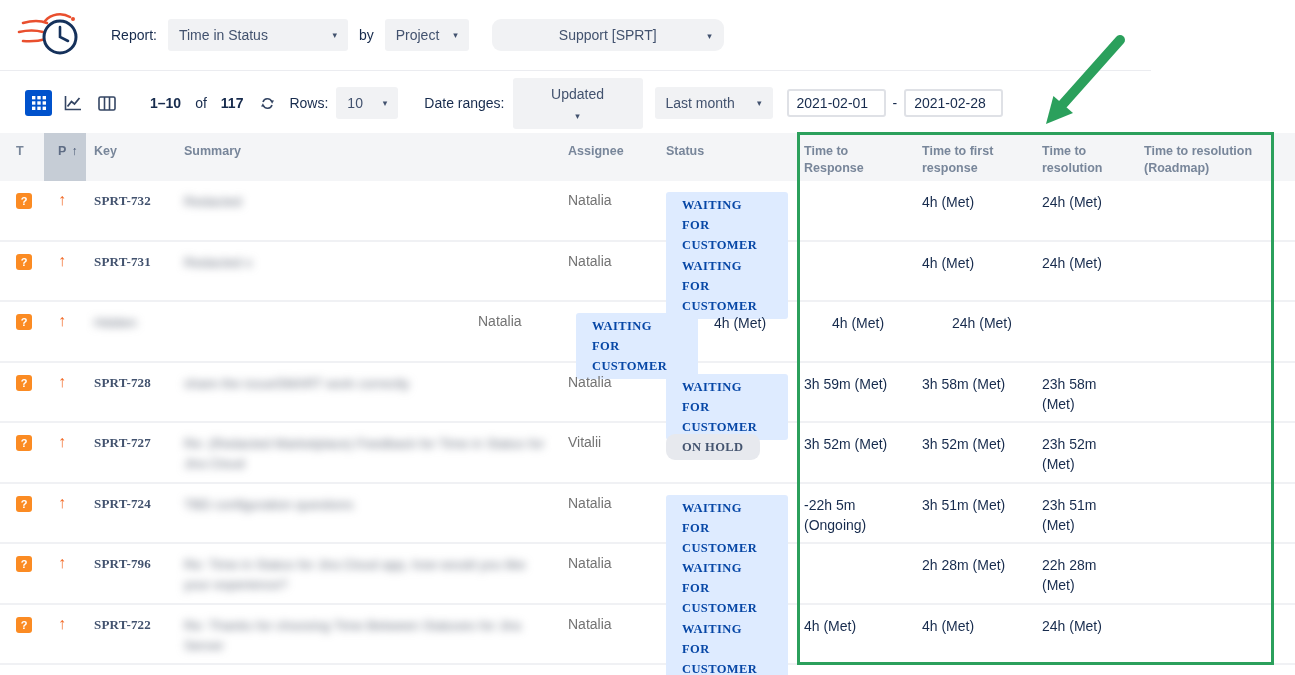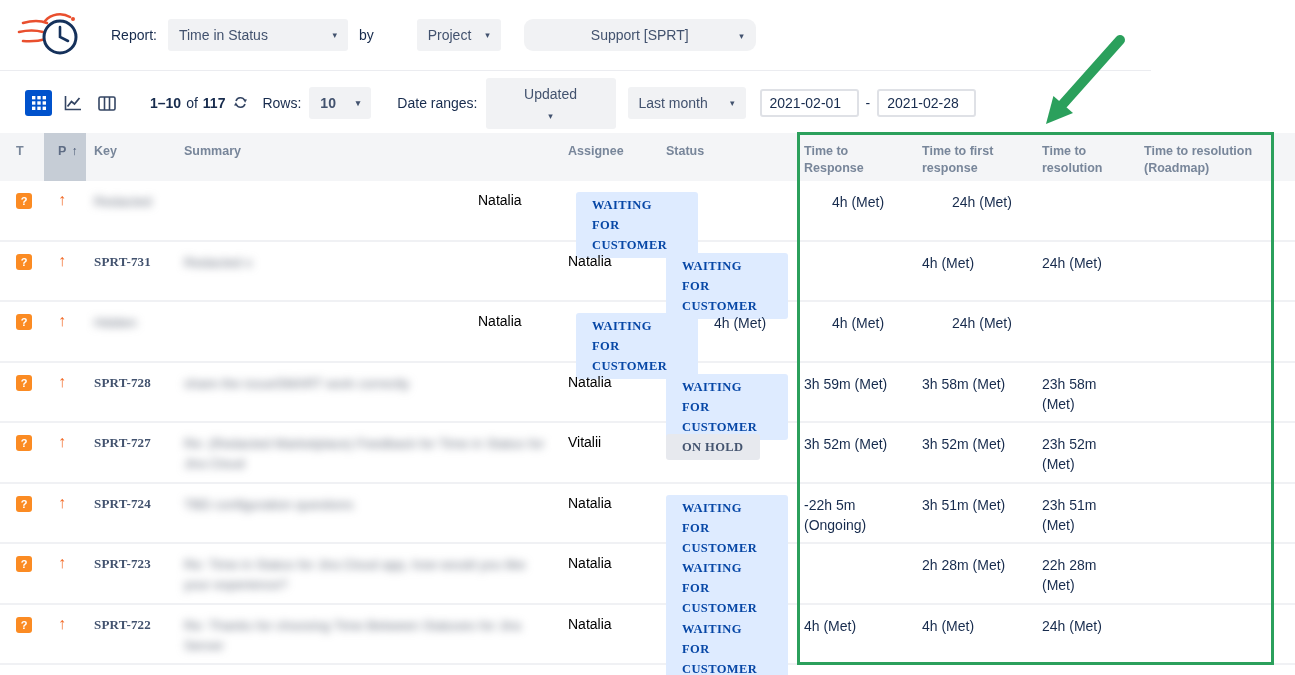--- a/index.html
+++ b/index.html
@@ -17,34 +17,34 @@
   }
   .logo { width:68px; height:54px; margin-right:16px; flex:0 0 auto; }
   .lbl { color:#172B4D; }
   .dd {
     display:inline-flex; align-items:center; justify-content:space-between; gap:10px;
     background:#F1F2F4; border-radius:3px; padding:8px 11px; color:#42526E; cursor:pointer;
     font-size:14px; white-space:nowrap;
   }
   .chev { font-size:9px; color:#42526E; line-height:1; }
   .dd-report { width:180px; }
-  .dd-scope  { width:84px;margin-left:32px; }
+  .dd-scope  { width:84px; }
   .dd-project{ width:232px; margin-left:12px; position:relative; justify-content:center;border-radius:9px; }
   .dd-project .chev { position:absolute; right:12px; top:13px; }
 
   
   .toolbar { display:flex; align-items:center; height:52px; padding-left:25px; margin-top:6px; }
   .views { display:flex; align-items:center; gap:7px; margin-right:30px; }
   .view-btn { width:27px; height:26px; display:flex; align-items:center; justify-content:center; border-radius:3px; cursor:pointer; }
   .view-btn.active { background:#0052CC; }
-  .pagination { display:flex; align-items:flex-start; gap:5px; margin-right:14px; }
+  .pagination { display:flex; align-items:flex-end; gap:14px; margin-right:14px; }
   .pagination .strong { font-weight:bold; }
   .refresh { cursor:pointer; display:flex; margin-left:3px; }
   .toolbar .lbl { margin-right:8px; }
-  .dd-rows { width:62px; margin-right:26px;font-weight:bold; }
+  .dd-rows { width:62px; margin-right:26px; }
   .dd-updated { width:130px; margin-right:12px;flex-direction:column; }
   .dd-preset { width:118px; margin-right:14px; }
   .date-input {
     border:2px solid #DFE1E6; border-radius:3px; padding:4px 8px; font-size:14px; width:99px;
     color:#172B4D; font-family:"Liberation Sans", sans-serif; background:#fff;
   }
   .dash { margin:0 7px; color:#172B4D; }
 
   
   .grid { position:absolute; left:0; top:133px; width:1295px; }
@@ -66,28 +66,28 @@
   .c-t4 { width:132px; min-width:132px; }
   .tcell { line-height:1.45; color:#172B4D; }
 
   .type-badge {
     display:inline-flex; width:16px; height:16px; border-radius:3px; background:#FB8B23;
     color:#fff; font-size:11px; font-weight:bold; align-items:center; justify-content:center;
   }
   .prio { color:#F26B29; font-size:16px; font-weight:bold; line-height:1; }
   .issue-key { font-family:"Liberation Serif", serif; font-weight:bold; font-size:13px; color:#42526E; letter-spacing:.2px; }
   .blurred { filter:blur(4px); color:#6B7280; font-size:13.5px; line-height:1.5; display:inline-block; max-width:366px; }
-  .assignee { color:#000000; text-decoration:none; cursor:pointer; }
+  .assignee { color:#737373; text-decoration:none; cursor:pointer; }
   .badge {
     display:inline-block; font-family:"Liberation Serif", serif; font-weight:bold; font-size:12.5px;
     text-transform:uppercase; letter-spacing:.4px; padding:3px 16px; border-radius:3px;
     line-height:1.6; max-width:122px;
   }
   .badge-blue { background:#DEEBFF; color:#0747A6; }
-  .badge-gray { background:#E7E9EE; color:#44546F; }
+  .badge-gray { background:#E7E9EE; color:#44546F;border-radius:9px; }
 
   
   .hl-rect {
     position:absolute; left:797px; top:132px; width:477px; height:533px;
     border:3px solid #2BA05C; pointer-events:none; z-index:5;
   }
   .arrow-svg { position:absolute; left:0; top:0; width:1295px; height:675px; pointer-events:none; z-index:6; }
 </style>
 </head>
 <body>
@@ -198,20 +198,21 @@
       <div class="c c-status">Status</div>
       <div class="c c-t1">Time to Response</div>
       <div class="c c-t2">Time to first response</div>
       <div class="c c-t3">Time to resolution</div>
       <div class="c c-t4">Time to resolution (Roadmap)</div>
     </div>
 
     <div class="trow">
       <div class="c c-t"><span class="type-badge">?</span></div>
       <div class="c c-p"><span class="prio">↑</span></div>
+      <div class="c c-key"><span class="issue-key">SPRT-732</span></div>
       <div class="c c-sum"><span class="blurred">Redacted</span></div>
       <div class="c c-asg"><a class="assignee">Natalia</a></div>
       <div class="c c-status"><span class="badge badge-blue">WAITING FOR CUSTOMER</span></div>
       <div class="c c-t1 tcell"></div>
       <div class="c c-t2 tcell">4h (Met)</div>
       <div class="c c-t3 tcell">24h (Met)</div>
       <div class="c c-t4 tcell"></div>
     </div>
 
     <div class="trow">
@@ -274,21 +275,21 @@
       <div class="c c-status"><span class="badge badge-blue">WAITING FOR CUSTOMER</span></div>
       <div class="c c-t1 tcell">-22h 5m (Ongoing)</div>
       <div class="c c-t2 tcell">3h 51m (Met)</div>
       <div class="c c-t3 tcell">23h 51m (Met)</div>
       <div class="c c-t4 tcell"></div>
     </div>
 
     <div class="trow">
       <div class="c c-t"><span class="type-badge">?</span></div>
       <div class="c c-p"><span class="prio">↑</span></div>
-      <div class="c c-key"><span class="issue-key">SPRT-723</span></div>
+      <div class="c c-key"><span class="issue-key">SPRT-796</span></div>
       <div class="c c-sum"><span class="blurred">Re: Time in Status for Jira Cloud app, how would you like your experience?</span></div>
       <div class="c c-asg"><a class="assignee">Natalia</a></div>
       <div class="c c-status"><span class="badge badge-blue">WAITING FOR CUSTOMER</span></div>
       <div class="c c-t1 tcell"></div>
       <div class="c c-t2 tcell">2h 28m (Met)</div>
       <div class="c c-t3 tcell">22h 28m (Met)</div>
       <div class="c c-t4 tcell"></div>
     </div>
 
     <div class="trow">

